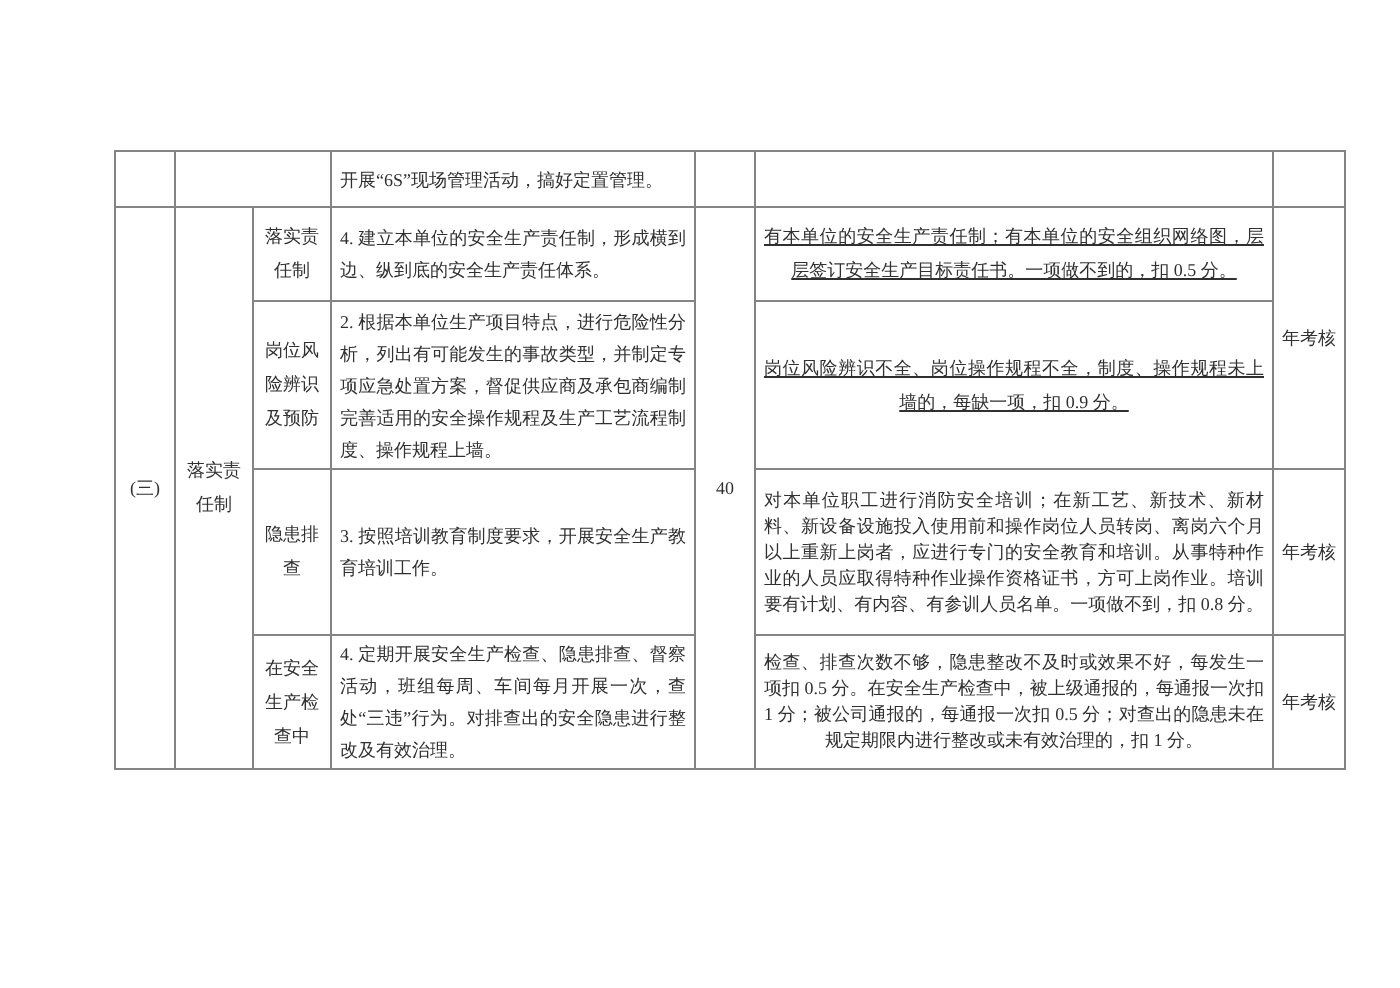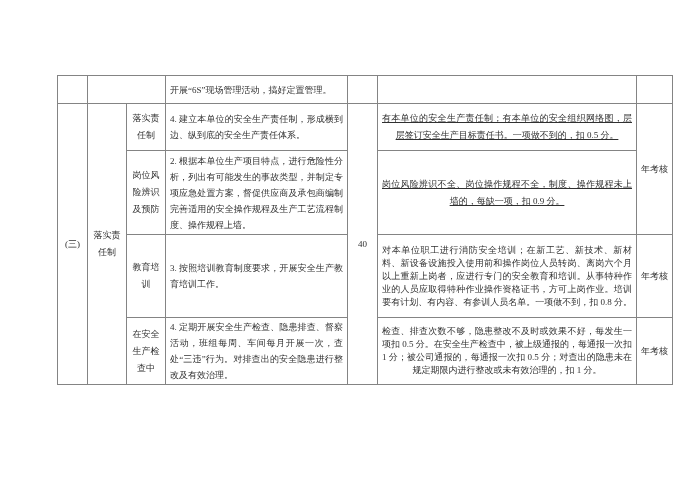--- a/index.html
+++ b/index.html
@@ -96,21 +96,21 @@
         <td rowspan="2" class="cycle">年考核</td>
       </tr>
 
       <tr class="r2">
         <td class="item">岗位风险辨识及预防</td>
         <td class="desc">2. 根据本单位生产项目特点，进行危险性分析，列出有可能发生的事故类型，并制定专项应急处置方案，督促供应商及承包商编制完善适用的安全操作规程及生产工艺流程制度、操作规程上墙。</td>
         <td class="crit loose">岗位风险辨识不全、岗位操作规程不全，制度、操作规程未上墙的，每缺一项，扣 0.9 分。</td>
       </tr>
 
       <tr class="r3">
-        <td class="item">教育培训</td>
+        <td class="item">隐患排查</td>
         <td class="desc">3. 按照培训教育制度要求，开展安全生产教育培训工作。</td>
         <td class="crit">对本单位职工进行消防安全培训；在新工艺、新技术、新材料、新设备设施投入使用前和操作岗位人员转岗、离岗六个月以上重新上岗者，应进行专门的安全教育和培训。从事特种作业的人员应取得特种作业操作资格证书，方可上岗作业。培训要有计划、有内容、有参训人员名单。一项做不到，扣 0.8 分。</td>
         <td class="cycle">年考核</td>
       </tr>
 
       <tr class="r4">
         <td class="item">在安全生产检查中</td>
         <td class="desc">4. 定期开展安全生产检查、隐患排查、督察活动，班组每周、车间每月开展一次，查处“三违”行为。对排查出的安全隐患进行整改及有效治理。</td>
         <td class="crit">检查、排查次数不够，隐患整改不及时或效果不好，每发生一项扣 0.5 分。在安全生产检查中，被上级通报的，每通报一次扣 1 分；被公司通报的，每通报一次扣 0.5 分；对查出的隐患未在规定期限内进行整改或未有效治理的，扣 1 分。</td>
         <td class="cycle">年考核</td>

